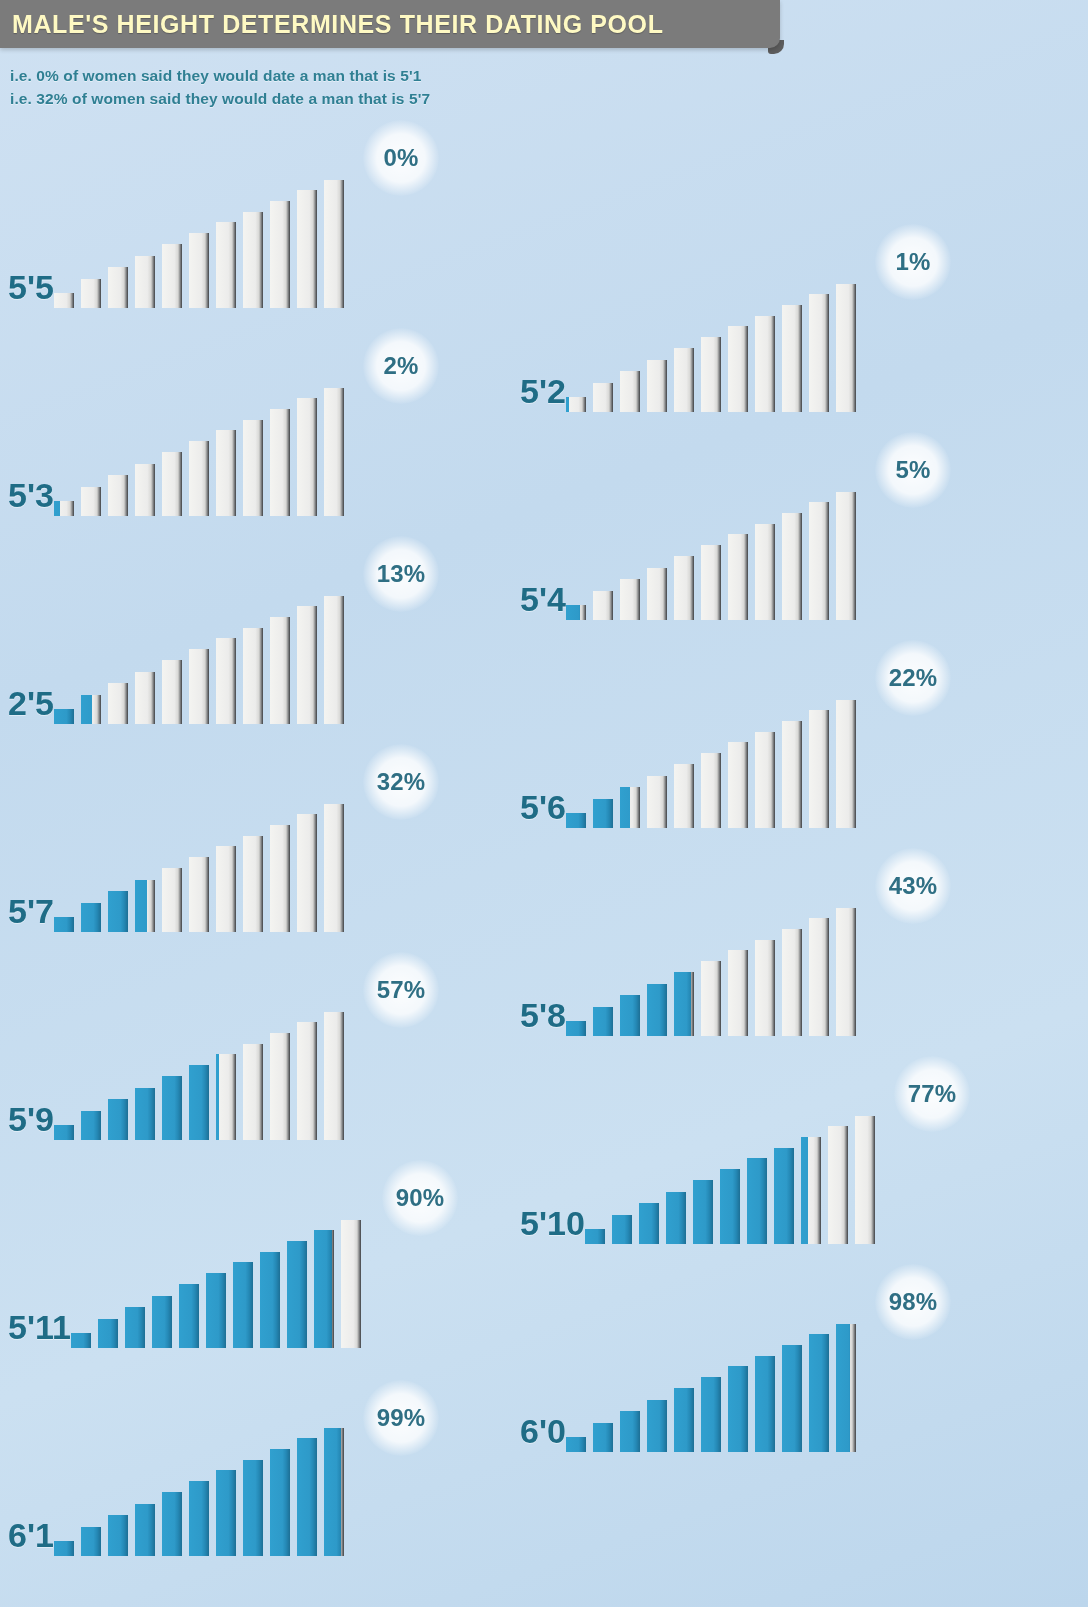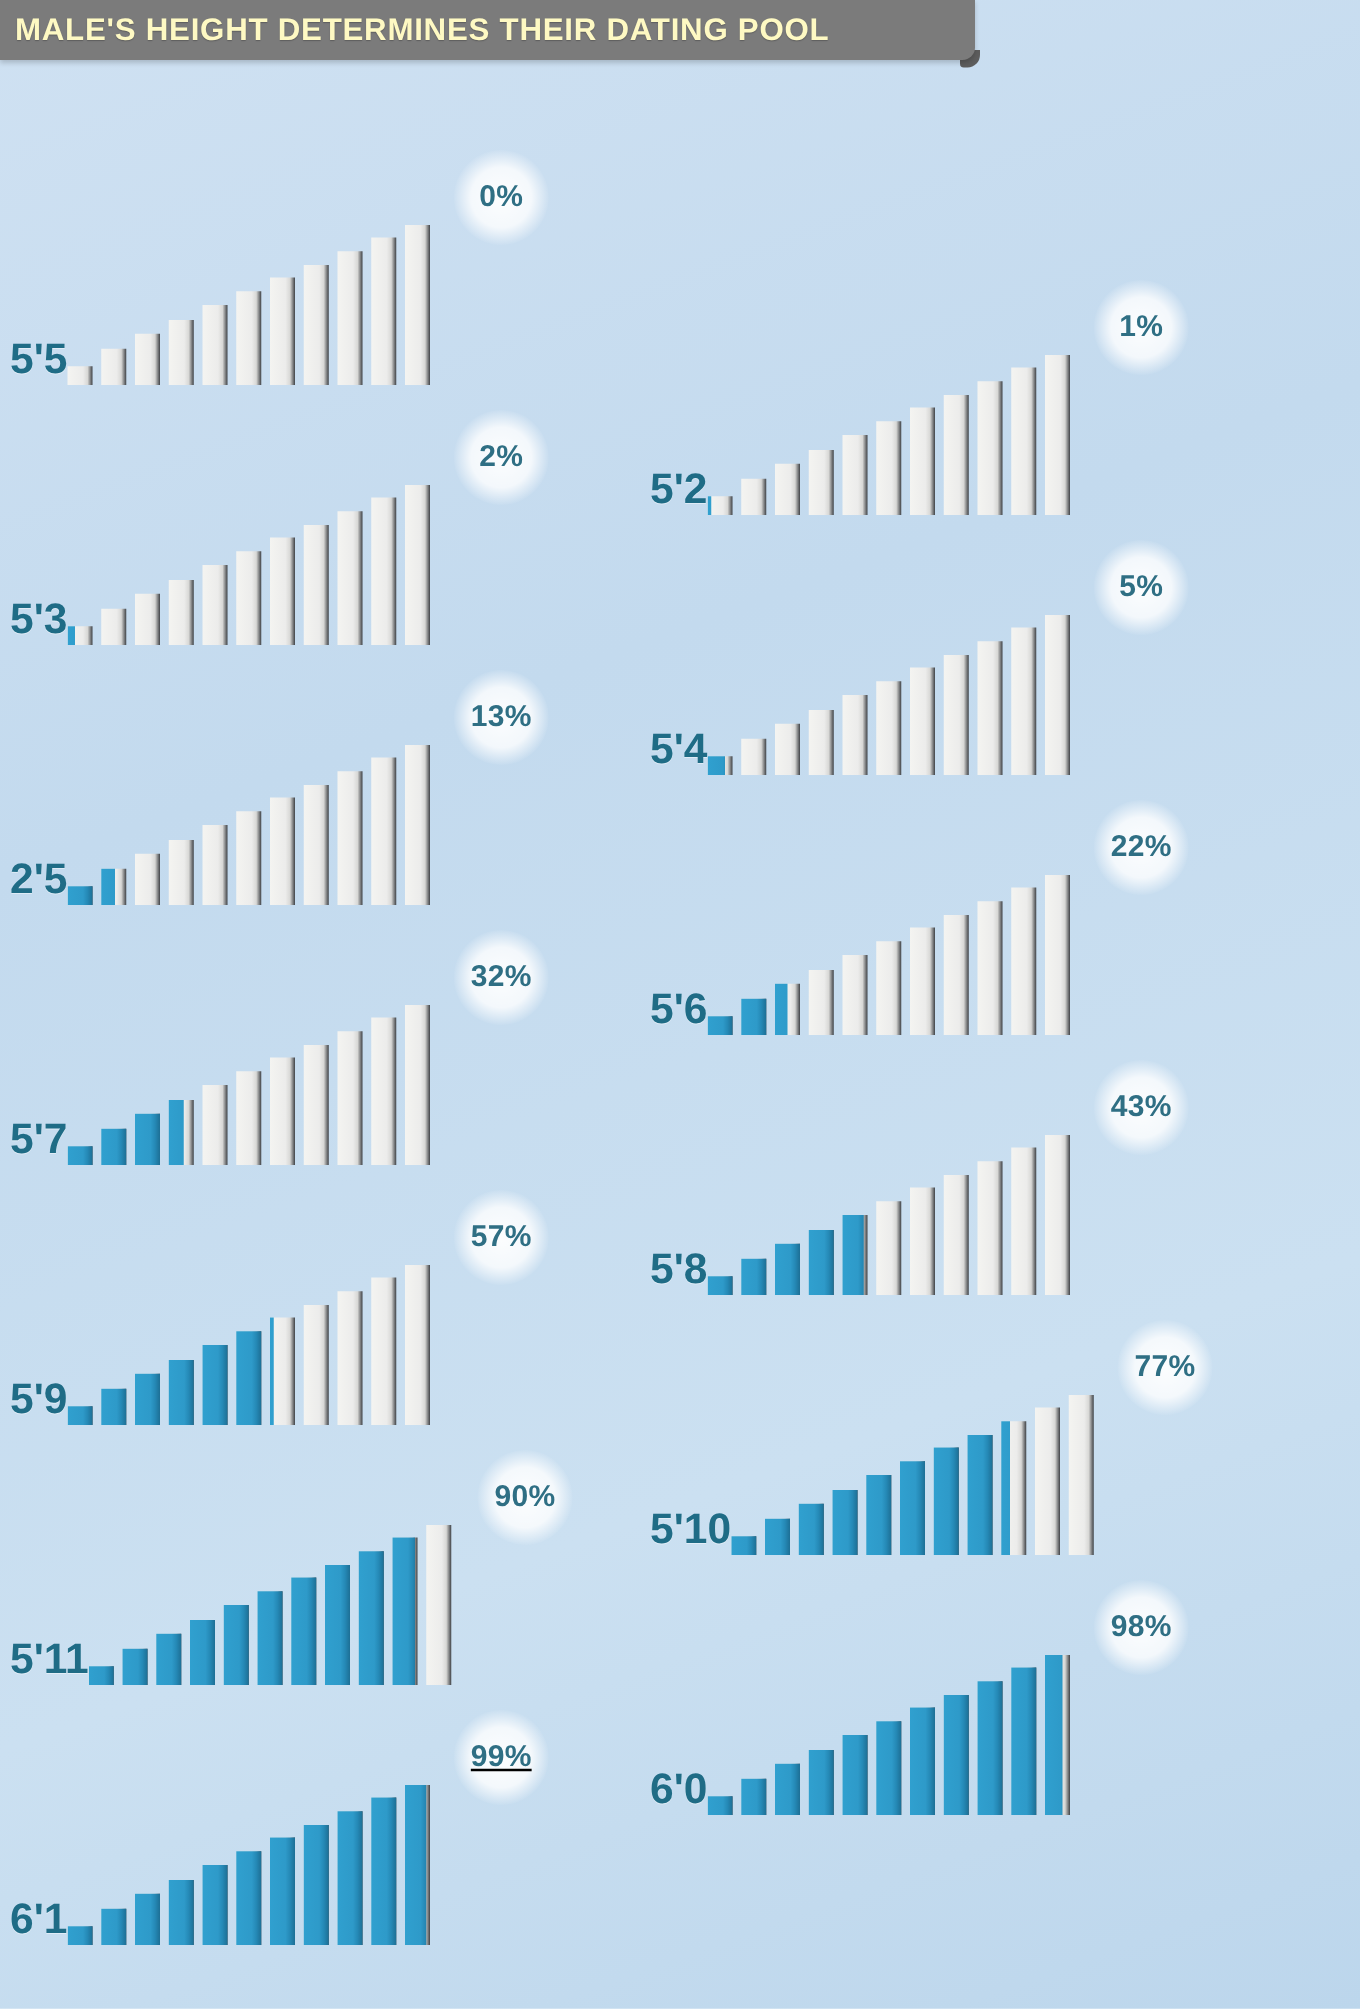--- a/index.html
+++ b/index.html
@@ -155,20 +155,22 @@
 </style>
 </head>
 <body>
 
 <div class="title-banner">
   <div class="title-text">MALE'S HEIGHT DETERMINES THEIR DATING POOL</div>
 </div>
 <div class="banner-fold"></div>
 
 <div class="subtitle-block">
+  <div class="subtitle-line">i.e. 0% of women said they would date a man that is 5'1</div>
+  <div class="subtitle-line">i.e. 32% of women said they would date a man that is 5'7</div>
 </div>
 
 <div class="chart-grid">
     <div class="chart-row col-left" style="top: 0px;">
       <div class="row-label">5'5</div>
       <div class="bars-wrap" style="width: 290px;">
         <div class="bars-layer layer-base">
           <div class="bar" style="width: 20px; height: 15px; margin-right: 7px;"></div>
           <div class="bar" style="width: 20px; height: 29px; margin-right: 7px;"></div>
           <div class="bar" style="width: 20px; height: 41px; margin-right: 7px;"></div>
@@ -541,17 +543,17 @@
             <div class="bar" style="width: 20px; height: 64px; margin-right: 7px;"></div>
             <div class="bar" style="width: 20px; height: 75px; margin-right: 7px;"></div>
             <div class="bar" style="width: 20px; height: 86px; margin-right: 7px;"></div>
             <div class="bar" style="width: 20px; height: 96px; margin-right: 7px;"></div>
             <div class="bar" style="width: 20px; height: 107px; margin-right: 7px;"></div>
             <div class="bar" style="width: 20px; height: 118px; margin-right: 7px;"></div>
             <div class="bar" style="width: 20px; height: 128px; margin-right: 0px;"></div>
           </div>
         </div>
       </div>
-      <div class="pct-badge" style="left: 355px; bottom: 112px; text-decoration: underline;">
+      <div class="pct-badge" style="left: 355px; bottom: 100px;">
         <span class="pct-text">99%</span>
       </div>
     </div>
   </div>
 
 </body></html>

